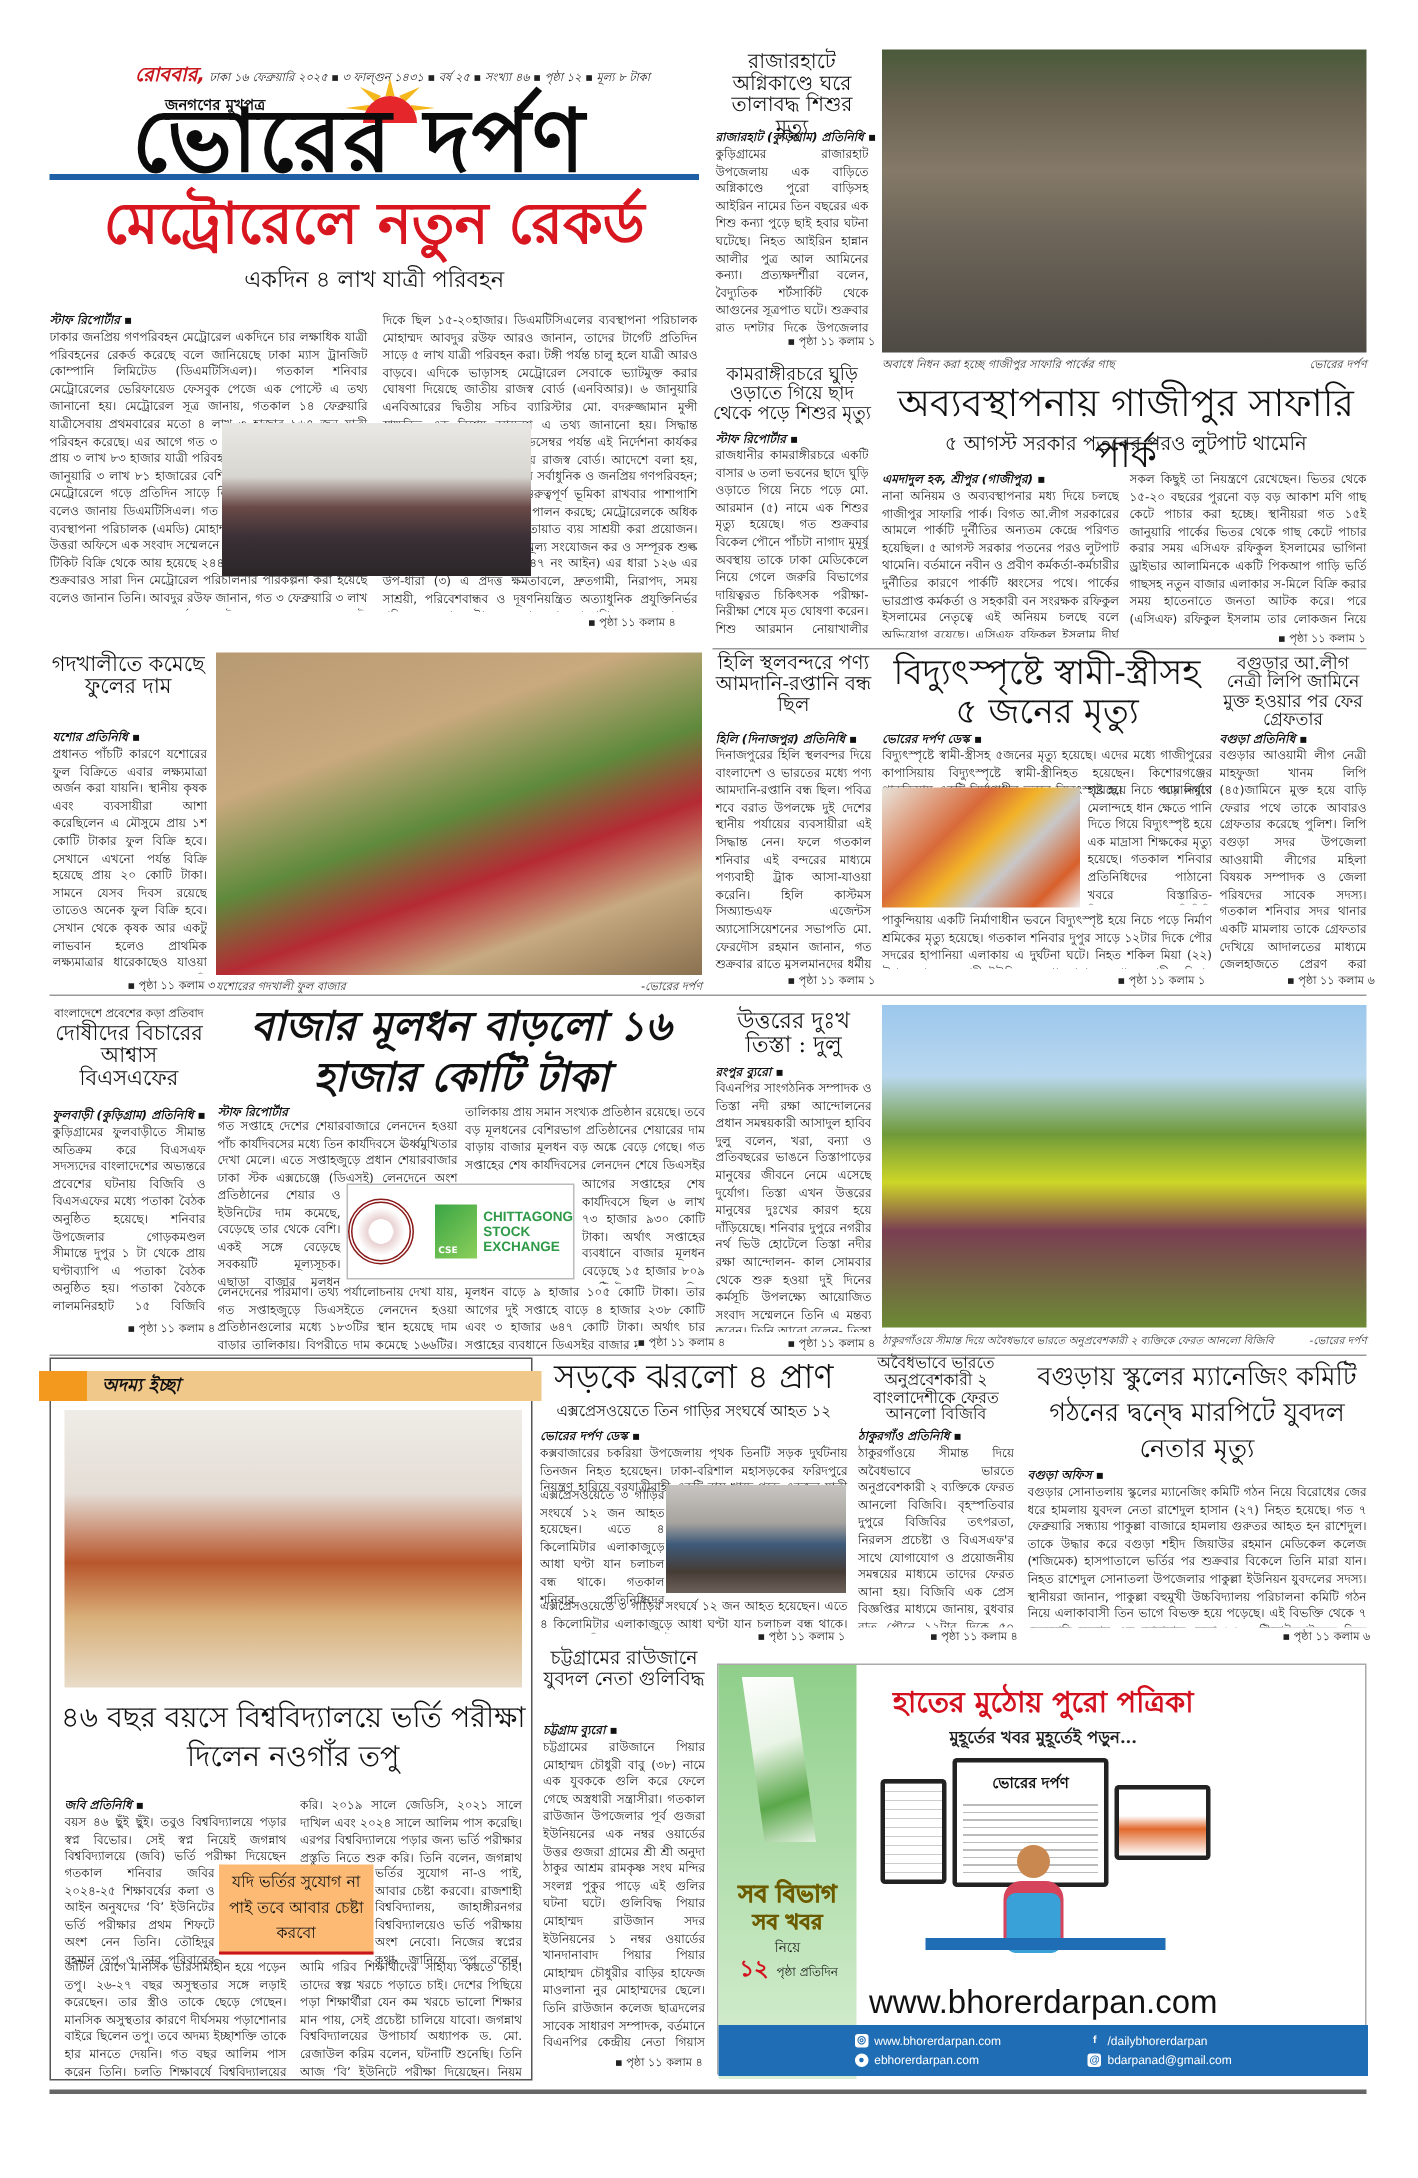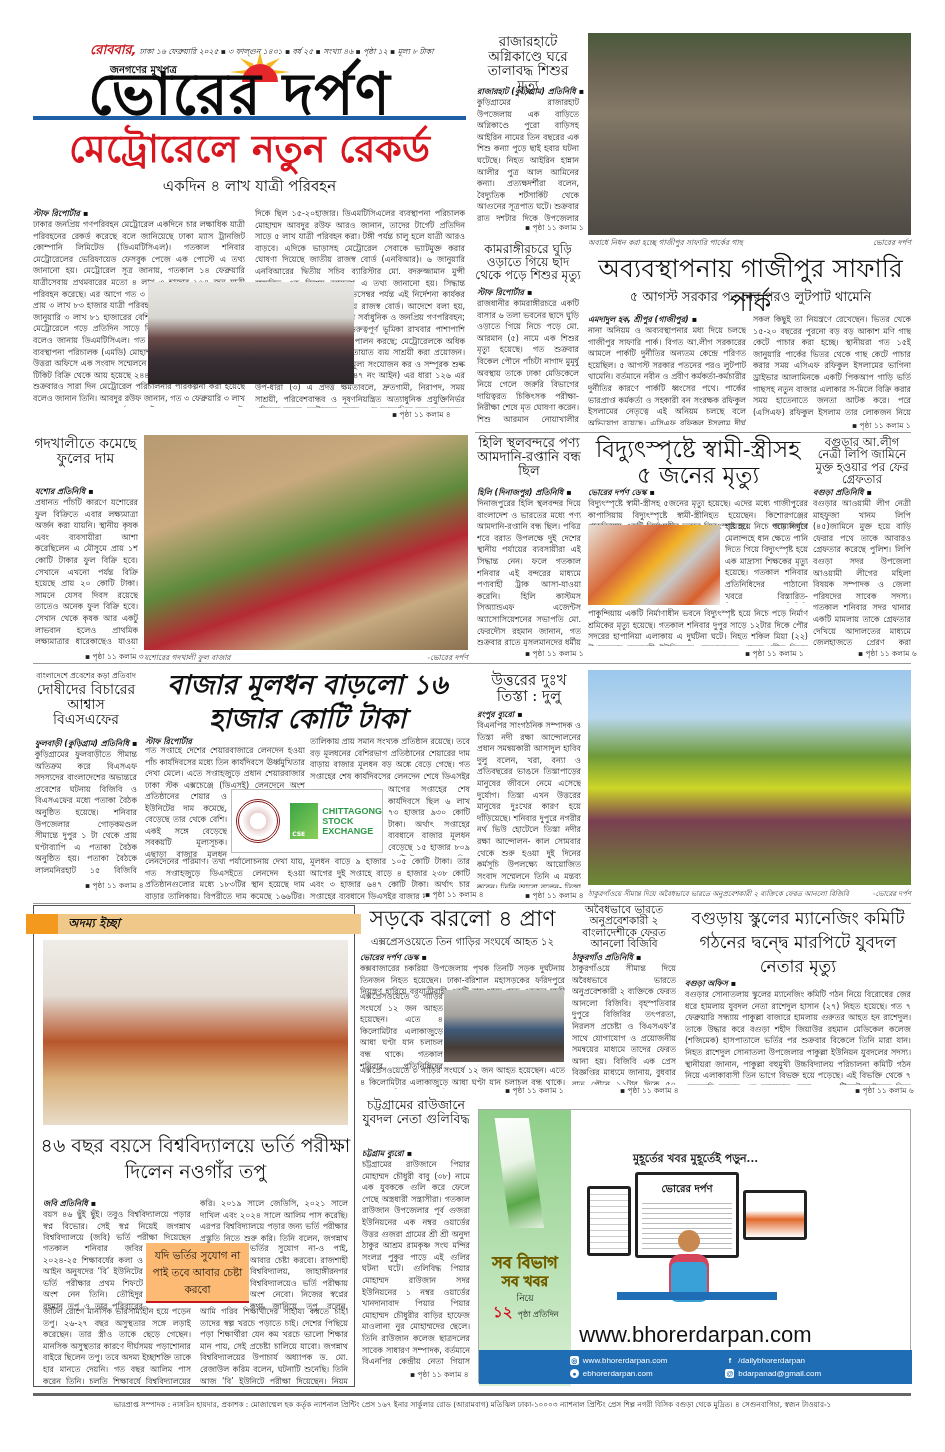--- a/index.html
+++ b/index.html
@@ -20,21 +20,21 @@
 .bluebar{background:#1f5fa6}
 
 .ph-forest{background:linear-gradient(180deg,#4a5a3a 0%,#6b6252 18%,#857a68 40%,#6e665a 60%,#4e4a44 100%)}
 .ph-metro{background:linear-gradient(180deg,#e9e8e4 0%,#d8d6d0 35%,#6a4a48 55%,#3a3036 75%,#2b2528 100%)}
 .ph-flower{background:linear-gradient(160deg,#b89a72 0%,#c9a97e 30%,#5f8a3c 50%,#b52a34 65%,#c7aa80 80%,#8a7150 100%)}
 .ph-elec{background:linear-gradient(135deg,#e8e4dc 0%,#d86a3a 35%,#f2b227 50%,#c8c8c8 65%,#d8602c 85%,#eee 100%)}
 .ph-border{background:linear-gradient(180deg,#9cc7ec 0%,#b9d8ef 22%,#6f9a3a 40%,#cdd628 55%,#7a3f52 70%,#6c8a34 100%)}
 .ph-stud{background:linear-gradient(180deg,#efece7 0%,#e4ddd5 30%,#b8562c 55%,#d9b07a 75%,#e8dcc9 100%)}
 .ph-bus{background:linear-gradient(180deg,#c8c6c2 0%,#a6a39e 35%,#3e5a7a 55%,#463c36 80%,#6d625a 100%)}
 .pull{border-bottom:2px solid #c8161d;font-family:"DejaVu Serif",serif;font-size:14px;line-height:19px;text-align:center;color:#111;background:#fdba74}
-.logo-box{border:1px solid #bbb;background:#fff;display:flex;align-items:center;justify-content:flex-end;gap:10px}
+.logo-box{border:1px solid #bbb;background:#fff;display:flex;align-items:center;justify-content:space-between;gap:10px}
 .cse-badge{width:62px;height:50px;background:linear-gradient(135deg,#3aa545,#8ccf5a);position:relative}
 .cse-text{color:#2e9a48;font-weight:bold;font-size:17px;line-height:16px;font-family:"Liberation Sans",sans-serif}
 .dse-seal{width:58px;height:58px;border-radius:50%;border:3px double #8a1a1a;background:radial-gradient(circle,#fff 30%,#e8d0d0 31%,#fff 60%)}
 .feature-box{border:1.5px solid #555}
 .feature-tag{background:#f0c88a;height:30px;display:flex;align-items:center}
 .feature-tag .sq{width:30px;height:30px;background:#f39a1e}
 .feature-tag span{font-size:12px;font-style:italic;font-weight:bold;margin-left:10px;color:#111}
 
 .ad{border:1px solid #aaa;background:#fff}
 .ad-side{background:linear-gradient(180deg,#8fcf8a,#d9efd4)}
@@ -213,20 +213,21 @@
   <div class="abs ad-side" style="left:0;top:0;width:92px;height:276px">
     <div class="abs" style="left:8px;top:8px;width:76px;height:110px;background:linear-gradient(160deg,#fff 0%,#e9f4e6 40%,#5aa84a 70%,#fff 100%);clip-path:polygon(10% 0,55% 0,75% 100%,30% 100%)"></div>
     <div class="abs" style="left:0;top:140px;width:92px;text-align:center;font-family:'DejaVu Serif',serif;font-weight:bold;font-size:16px;color:#e6c82a;-webkit-text-stroke:0.4px #6a5a00">সব বিভাগ</div>
     <div class="abs" style="left:0;top:160px;width:92px;text-align:center;font-family:'DejaVu Serif',serif;font-weight:bold;font-size:14px;color:#e6c82a;-webkit-text-stroke:0.4px #6a5a00">সব খবর</div>
     <div class="abs" style="left:0;top:181px;width:92px;text-align:center;font-size:9px">নিয়ে</div>
     <div class="abs" style="left:14px;top:190px;white-space:nowrap">
       <span style="color:#d4121f;font-weight:bold;font-size:15px">১২</span>
       <span style="font-size:8px">পৃষ্ঠা প্রতিদিন</span>
     </div>
   </div>
+  <div class="abs ad-title" style="left:92px;top:10px;width:249px;font-size:19px">হাতের মুঠোয় পুরো পত্রিকা</div>
   <div class="abs ad-sub" style="left:92px;top:40px;width:249px">মুহূর্তের খবর মুহূর্তেই পড়ুন...</div>
   <div class="abs" style="left:108px;top:62px;width:220px;height:128px">
     <div class="abs" style="left:0;top:14px;width:44px;height:70px;background:#222;border-radius:3px;padding:3px">
         <div style="width:100%;height:100%;background:repeating-linear-gradient(180deg,#fff 0,#fff 5px,#ccc 5px,#ccc 6px)"></div>
       </div>
     <div class="abs" style="left:48px;top:0;width:104px;height:86px;background:#222;border-radius:3px;padding:3px">
       <div style="width:100%;height:100%;background:#fff;position:relative">
         <div style="font-family:'DejaVu Serif',serif;font-weight:bold;font-size:10px;text-align:center;padding-top:6px">ভোরের দর্পণ</div>
         <div style="position:absolute;left:4px;right:4px;top:24px;bottom:4px;background:repeating-linear-gradient(180deg,#fff 0,#fff 4px,#bbb 4px,#bbb 5px)"></div>
       </div>
@@ -261,14 +262,13 @@
       <div class="row">
         <span class="ic">@</span>
         <span>bdarpanad@gmail.com</span>
       </div>
     </div>
   </div>
 </div>
 
 <div class="abs" style="left:33px;top:1393px;width:878px;height:3px;background:#666"></div>
 <div class="abs footer" style="left:20px;top:1399px;width:905px">
-  <div style="font-size:7.3px;white-space:nowrap;overflow:hidden">ভারপ্রাপ্ত সম্পাদক : নাসরিন হায়দার, প্রকাশক : মোজাম্মেল হক কর্তৃক ন্যাশনাল প্রিন্টিং প্রেস ১৬৭ ইনার সার্কুলার রোড (আরামবাগ) মতিঝিল ঢাকা-১০০০৩ ন্যাশনাল প্রিন্টিং প্রেস শিল্প নগরী বিসিক বগুড়া থেকে মুদ্রিত। ৪ সেগুনবাগিচা, স্বজন টাওয়ার-১</div>
 </div>
 
 </body></html>

